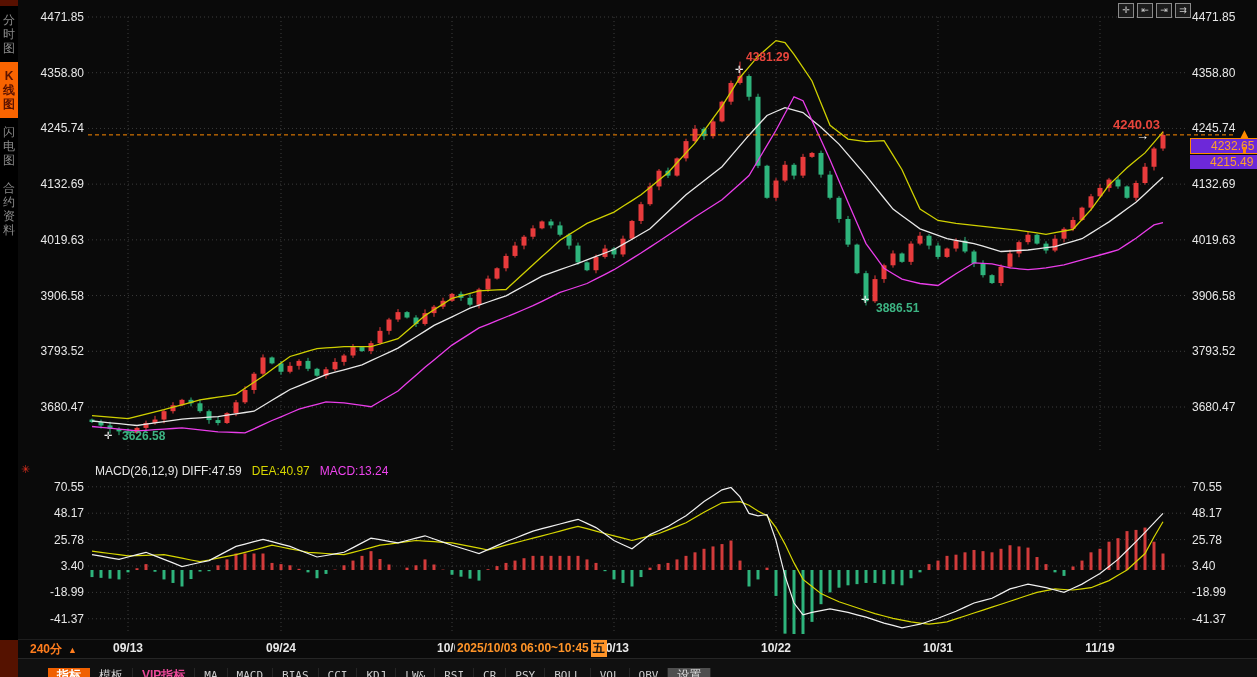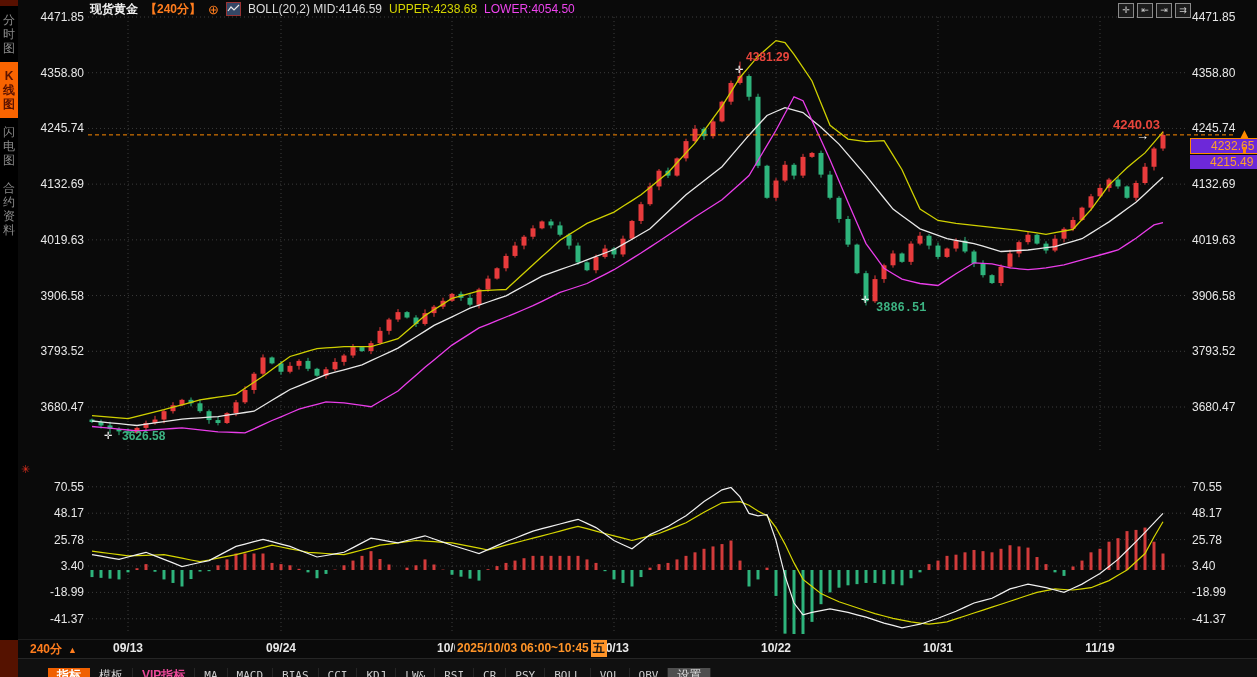--- a/index.html
+++ b/index.html
@@ -490,33 +490,20 @@
         <div class="vtab">
           <span>合</span>
           <span>约</span>
           <span>资</span>
           <span>料</span>
         </div>
       </div>
     <div class="side-corner"></div>
   </div>
 
-  <div class="hdr">
-    <span class="sym">现货黄金</span>
-    <span class="per">【240分】</span>
-    <span class="plus">⊕</span>
-    <span style="display:inline-block;width:13px;height:12px;background:#334766;border:1px solid #993333;position:relative;">
-      <svg width="13" height="12" style="position:static">
-          <polyline points="1,8 4,4 7,7 12,2" fill="none" stroke="#e8e8e8" stroke-width="1.2"></polyline>
-        </svg>
-    </span>
-    <span>BOLL(20,2) MID:4146.59</span>
-    <span class="up">UPPER:4238.68</span>
-    <span class="lo">LOWER:4054.50</span>
-  </div>
   <div class="hicons">
     <div class="hic">✛</div>
     <div class="hic">⇤</div>
     <div class="hic">⇥</div>
     <div class="hic">⇉</div>
   </div>
 
   <div id="ylabels">
       <div class="ylab l" style="top:10px">4471.85</div>
       <div class="ylab r" style="top:10px">4471.85</div>
@@ -556,30 +543,35 @@
       <div class="xlab" style="left:614px">10/13</div>
       <div class="xlab" style="left:776px">10/22</div>
       <div class="xlab" style="left:938px">10/31</div>
       <div class="xlab" style="left:1100px">11/19</div>
     </div>
 
   <div class="ann red" style="left:746px;top:50px;">4381.29</div>
   <div class="cross" style="left:735px;top:64px;">✛</div>
   <div class="ann grn" style="left:122px;top:429px;">3626.58</div>
   <div class="cross" style="left:104px;top:430px;">✛</div>
-  <div class="ann grn" style="left:876px;top:301px;font-family:Liberation Mono, monospace;">3886.51</div>
+  <div class="ann grn" style="left:876px;top:301px;">3886.51</div>
   <div class="cross" style="left:861px;top:294px;">✛</div>
   <div class="ann red" style="left:1113px;top:117px;font-size:13px;">4240.03</div>
   <div class="lastptr">→</div>
 
   <div class="pricebox cur" style="top:138px;">4232.65</div>
   <div class="pricebox" style="top:155px;">4215.49</div>
   <div class="uparrow"><span>▲</span><br><span style="font-size:8px;">▮</span></div>
 
   <div class="mstar">✳</div>
+  <div class="mhdr">
+    <span>MACD(26,12,9) DIFF:47.59</span>
+    <span class="dea">DEA:40.97</span>
+    <span class="mac">MACD:13.24</span>
+  </div>
 
   <div class="period">
     <span>240分</span><span class="tri">▲</span>
   </div>
   <div class="tooltip">
     <span class="tt">2025/10/03 06:00~10:45</span>
     <span class="wd">五</span>
   </div>
 
   <div class="footer">

